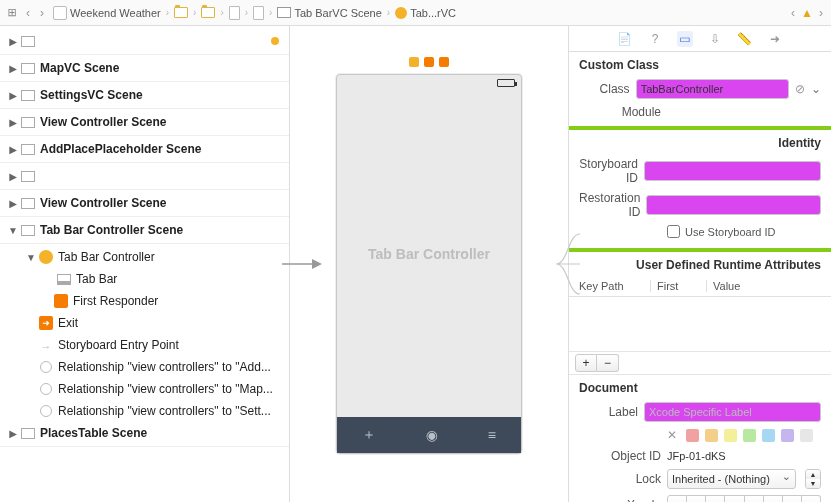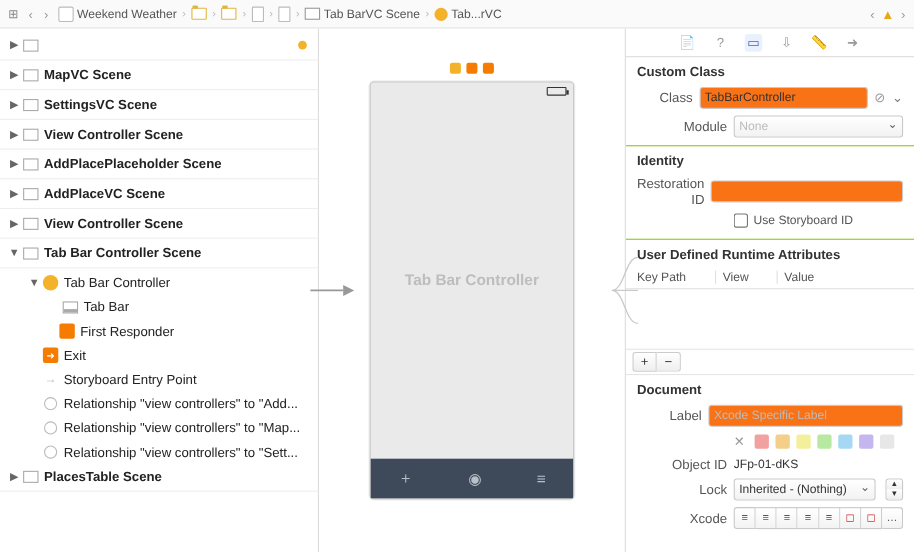--- a/index.html
+++ b/index.html
@@ -55,25 +55,25 @@
   .tabbar { height:36px; background:#3e4a5a; display:flex; align-items:center; justify-content:space-around; color:#c6ccd4; font-size:14px;}
   .tabbar .titem{opacity:.9;}
   .connect-right{ position:absolute; right:-12px; top:50%; transform:translateY(-50%); color:#bbb; pointer-events:none;}
 
   
   .inspector { width:262px; display:flex; flex-direction:column; background:#fff;}
   .insp-tabs { height:26px; border-bottom:1px solid #ddd; display:flex; align-items:center; justify-content:center; gap:14px; color:#999;}
   .insp-tabs .t { width:16px; height:16px; display:inline-flex; align-items:center; justify-content:center; border-radius:3px; cursor:pointer;}
   .insp-tabs .t.active{ color:#2d6cdf; background:#eaf1fc;}
   .section-title { padding:6px 10px 4px; font-weight:600; color:#333; font-size:12px;}
-  .section-title.sep { border-top:1px solid #84cc16; margin-top:4px;}
+  .section-title.sep { border-top:4px solid #84cc16; margin-top:4px;text-align:right;}
   .insp-body { flex:1; overflow:auto;}
   .form-row { display:flex; align-items:center; padding:3px 10px; gap:6px;}
   .form-row .lbl { width:82px; text-align:right; color:#555; font-size:12px;}
-  input[type=text], select { width:100%; height:20px; border:1px solid #c9c9c9; border-radius:3px; padding:0 4px; font-size:11px; background:#f97316; color:#333;}
+  input[type=text], select { width:100%; height:20px; border:1px solid #c9c9c9; border-radius:3px; padding:0 4px; font-size:11px; background:#d946ef; color:#333;}
   input[type=text]::placeholder{color:#bbb;}
   select { appearance:none; background:linear-gradient(#fff,#f2f2f2); padding-right:16px;}
   .select-wrap{position:relative; flex:1;}
   .select-wrap::after{content:"⌄"; position:absolute; right:5px; top:1px; color:#666; font-size:11px; pointer-events:none;}
   .stepper { display:inline-flex; flex-direction:column; border:1px solid #c9c9c9; border-radius:3px; overflow:hidden; margin-left:3px;}
   .stepper span{width:14px; height:9px; font-size:7px; text-align:center; line-height:9px; background:linear-gradient(#fff,#eee); cursor:pointer;}
   .chk-row { display:flex; align-items:center; gap:5px; padding:3px 25px 6px 98px; font-size:11px; color:#555;}
   .table-head { display:flex; padding:4px 10px; border-bottom:1px solid #e0e0e0; font-size:11px; color:#555;}
   .table-head div{border-right:1px solid #e0e0e0; padding-right:6px; margin-right:6px;}
   .table-head div:last-child{border:none;}
@@ -180,21 +180,20 @@
             <span class="i-scene"></span>
           </span>
           <span class="label">AddPlacePlaceholder Scene</span>
         </div>
         <div style="height: 1px; background: rgb(238, 238, 238); margin: 2px 0px;"></div>
         <div class="row bold" style="padding-left: 6px;">
           <span class="disclosure">▶</span>
           <span class="icn">
             <span class="i-scene"></span>
           </span>
-          <span class="label">AddPlaceVC Scene</span>
         </div>
         <div style="height: 1px; background: rgb(238, 238, 238); margin: 2px 0px;"></div>
         <div class="row bold" style="padding-left: 6px;">
           <span class="disclosure">▶</span>
           <span class="icn">
             <span class="i-scene"></span>
           </span>
           <span class="label">View Controller Scene</span>
         </div>
         <div style="height: 1px; background: rgb(238, 238, 238); margin: 2px 0px;"></div>
@@ -310,37 +309,40 @@
       <div class="insp-body">
         <div class="section-title">Custom Class</div>
         <div class="form-row">
           <span class="lbl">Class</span>
           <input type="text" value="TabBarController" style="">
           <span style="color:#999;cursor:pointer;">⊘</span>
           <span style="color:#777;cursor:pointer;">⌄</span>
         </div>
         <div class="form-row">
           <span class="lbl">Module</span>
-          <div class="select-wrap"><select style="color:#bbb;"><option>None</option></select></div>
         </div>
 
         <div class="section-title sep">Identity</div>
+        <div class="form-row">
+          <span class="lbl">Storyboard ID</span>
+          <input type="text" value="" style="">
+        </div>
         <div class="form-row">
           <span class="lbl">Restoration ID</span>
           <input type="text" value="" style="">
         </div>
         <div class="chk-row">
           <input type="checkbox" style="">
           <span>Use Storyboard ID</span>
         </div>
 
         <div class="section-title sep">User Defined Runtime Attributes</div>
         <div class="table-head">
           <div style="width:72px">Key Path</div>
-          <div style="width:50px">View</div>
+          <div style="width:50px">First</div>
           <div style="flex:1">Value</div>
         </div>
         <div class="runtime-area"></div>
         <div class="pm-row">
           <span class="pm-btn">+</span>
           <span class="pm-btn">−</span>
         </div>
 
         <div class="section-title">Document</div>
         <div class="form-row">

